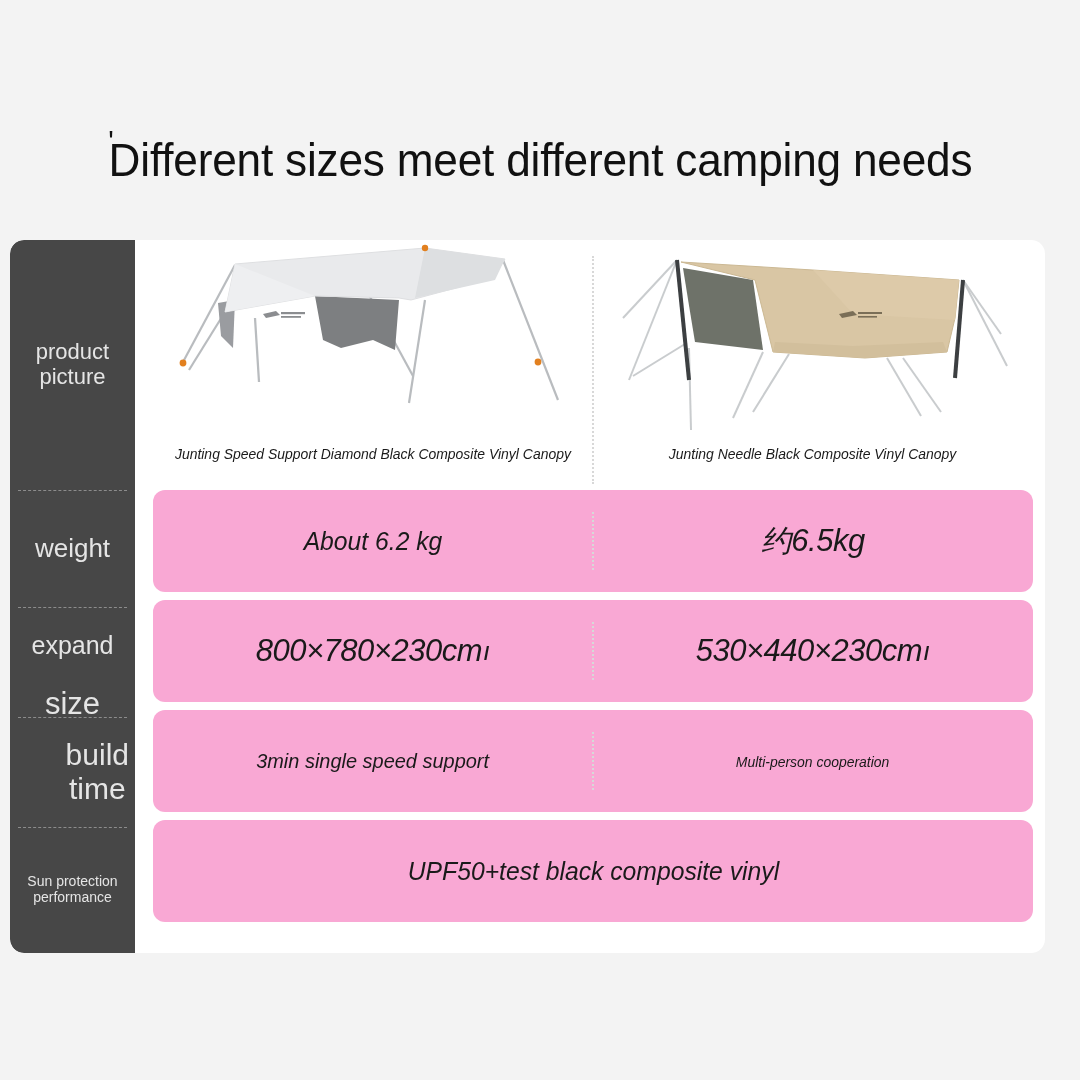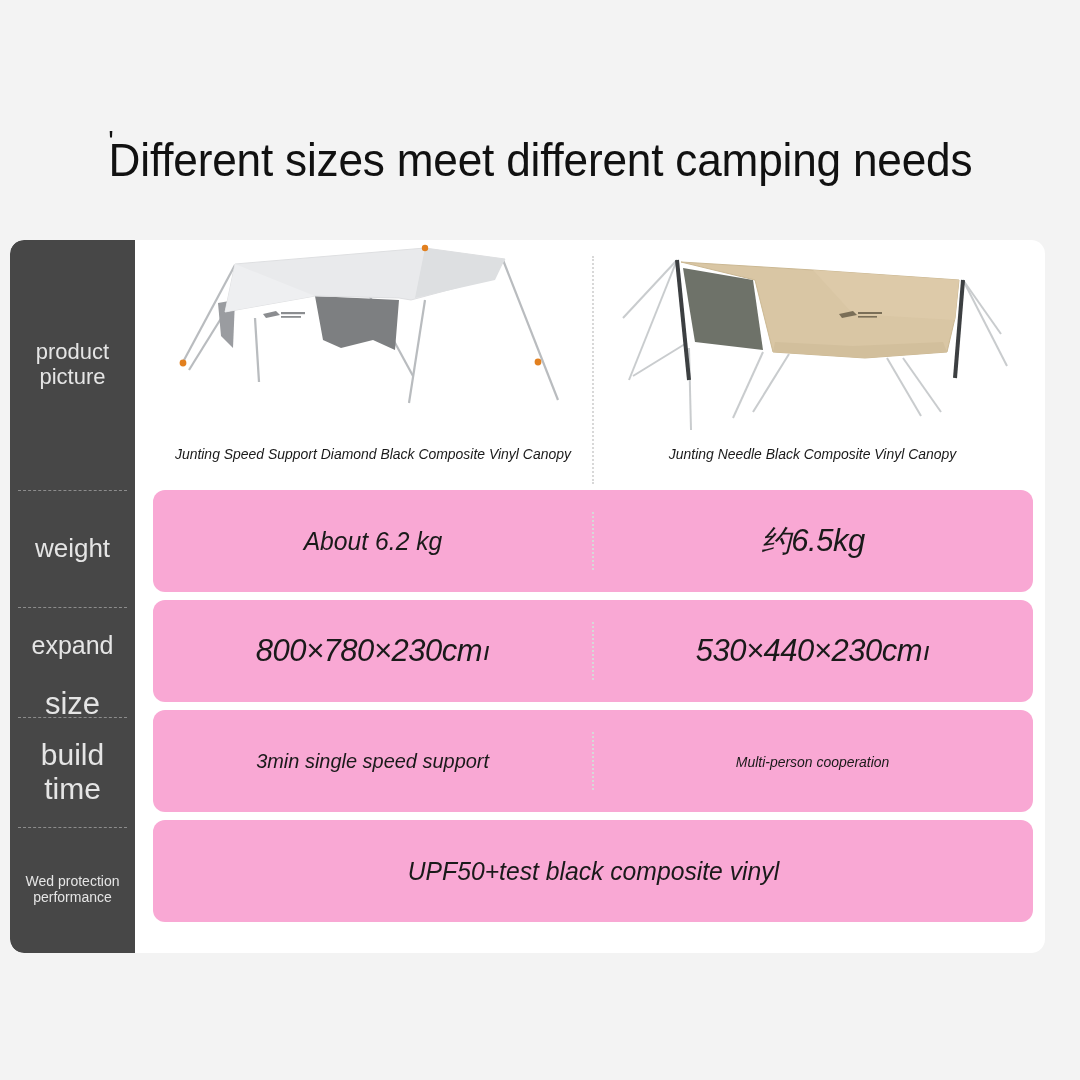--- a/index.html
+++ b/index.html
@@ -92,21 +92,21 @@
     left: 8px;
     right: 8px;
     border-top: 1px dashed #8c8c8c;
   }
   .side-label { white-space: pre-line; line-height: 1.12; }
 
   .sc-picture  { height: 250px; font-size: 22px; }
   .sc-weight   { height: 117px; font-size: 26px; }
   .sc-expand   { height: 110px; font-size: 25px; }
   .sc-expand .l2 { font-size: 31px; }
-  .sc-build    { height: 110px; font-size: 30px; }
+  .sc-build    { height: 110px; font-size: 30px; justify-content: flex-end; }
   .sc-sun      { height: 126px; font-size: 14px; line-height: 1.9; }
 
   
   .content {
     flex: 1;
     display: flex;
     flex-direction: column;
     padding: 0 12px 0 18px;
     box-sizing: border-box;
     position: relative;
@@ -200,21 +200,21 @@
       <span class="side-label">
         <span class="l1">expand</span><br>
         <span class="l2">size</span>
       </span>
     </div>
     <div class="side-cell sc-build">
       <span class="side-label">build
 time</span>
     </div>
     <div class="side-cell sc-sun">
-      <span class="side-label">Wed protection
+      <span class="side-label">Sun protection
 performance</span>
     </div>
   </div>
 
   <div class="content">
 
     <div class="pics-row">
       <div class="vdivider"></div>
 
       <div class="pic-cell">

